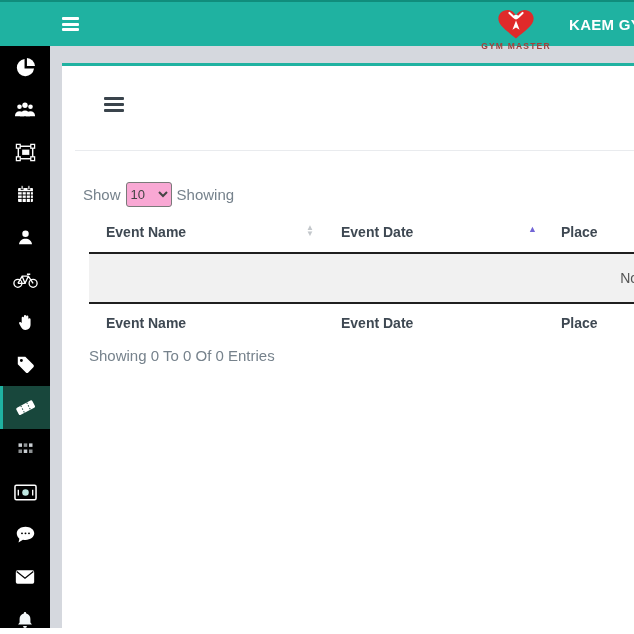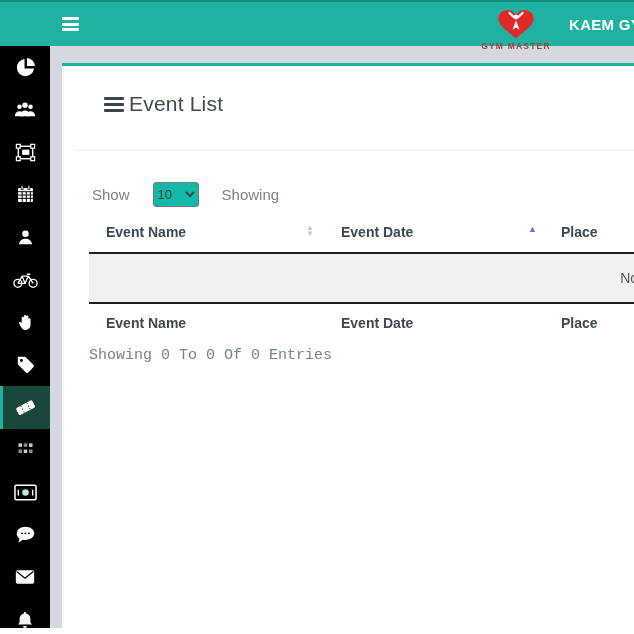--- a/index.html
+++ b/index.html
@@ -40,26 +40,26 @@
     border-top:3px solid #1FB2A1;box-sizing:border-box;z-index:5;
   }
   .title-icon{position:absolute;left:42px;top:31px;width:20px;}
   .title-icon i{display:block;height:3.2px;background:#3A444C;margin-bottom:2.6px;border-radius:1px;}
   .page-title{
     position:absolute;left:67px;top:26px;margin:0;
     font-size:21px;font-weight:400;color:#3F4A52;letter-spacing:.2px;
   }
   .divider{position:absolute;left:13px;right:0;top:84px;height:1px;background:#E9EBEE;}
   .controls{
-    position:absolute;left:30px;top:116px;display:flex;align-items:center;gap:23px;
+    position:absolute;left:21px;top:116px;display:flex;align-items:center;gap:5px;
     font-size:15px;color:#76828C;
   }
   .page-size-select{
     width:46px;height:25px;font-size:13px;color:#444;
-    border:1px solid #7A7A7A;border-radius:3px;background:#14b8a6;
+    border:1px solid #7A7A7A;border-radius:3px;background:#f9a8d4;
     font-family:"Liberation Sans","DejaVu Sans",sans-serif;
   }
   .table-wrap{position:absolute;left:27px;top:150px;width:1226px;}
   table.datatable{width:100%;border-collapse:collapse;table-layout:fixed;}
   .datatable col.c1{width:235px;} .datatable col.c2{width:222px;}
   .datatable thead th{
     text-align:left;font-size:14px;font-weight:bold;color:#3E4852;
     padding:8px 26px 12px 17px;border-bottom:2px solid #1F1F1F;position:relative;
     box-sizing:border-box;
   }
@@ -72,21 +72,21 @@
   .datatable td.empty-cell{
     background:#F1F1F1;height:46px;text-align:center;vertical-align:middle;
     font-size:14px;color:#545454;border-bottom:2px solid #1F1F1F;
     text-transform:capitalize;
   }
   .datatable tfoot th{
     text-align:left;font-size:14px;font-weight:bold;color:#3E4852;
     padding:11px 26px 8px 17px;box-sizing:border-box;
   }
   .datatable tfoot th.place-col{padding-left:15px;}
-  .table-info{position:absolute;left:27px;top:281px;font-size:15px;color:#76828C;font-family:Liberation Mono, monospace;}
+  .table-info{position:absolute;left:27px;top:281px;font-size:15px;color:#76828C;}
 </style>
 </head>
 <body>
 
 <div class="header">
   <div class="hamburger">
       <i></i>
       <i></i>
       <i></i>
     </div>
@@ -242,21 +242,20 @@
 </div>
 
 <div class="gutter"></div>
 
 <div class="card">
   <div class="title-icon">
       <i></i>
       <i></i>
       <i></i>
     </div>
-  <h1 class="page-title">Event List</h1>
   <div class="divider"></div>
 
   <div class="controls">
     <span>Show</span>
     <select class="page-size-select">
       <option>10</option>
     </select>
     <span>Showing</span>
   </div>
 

